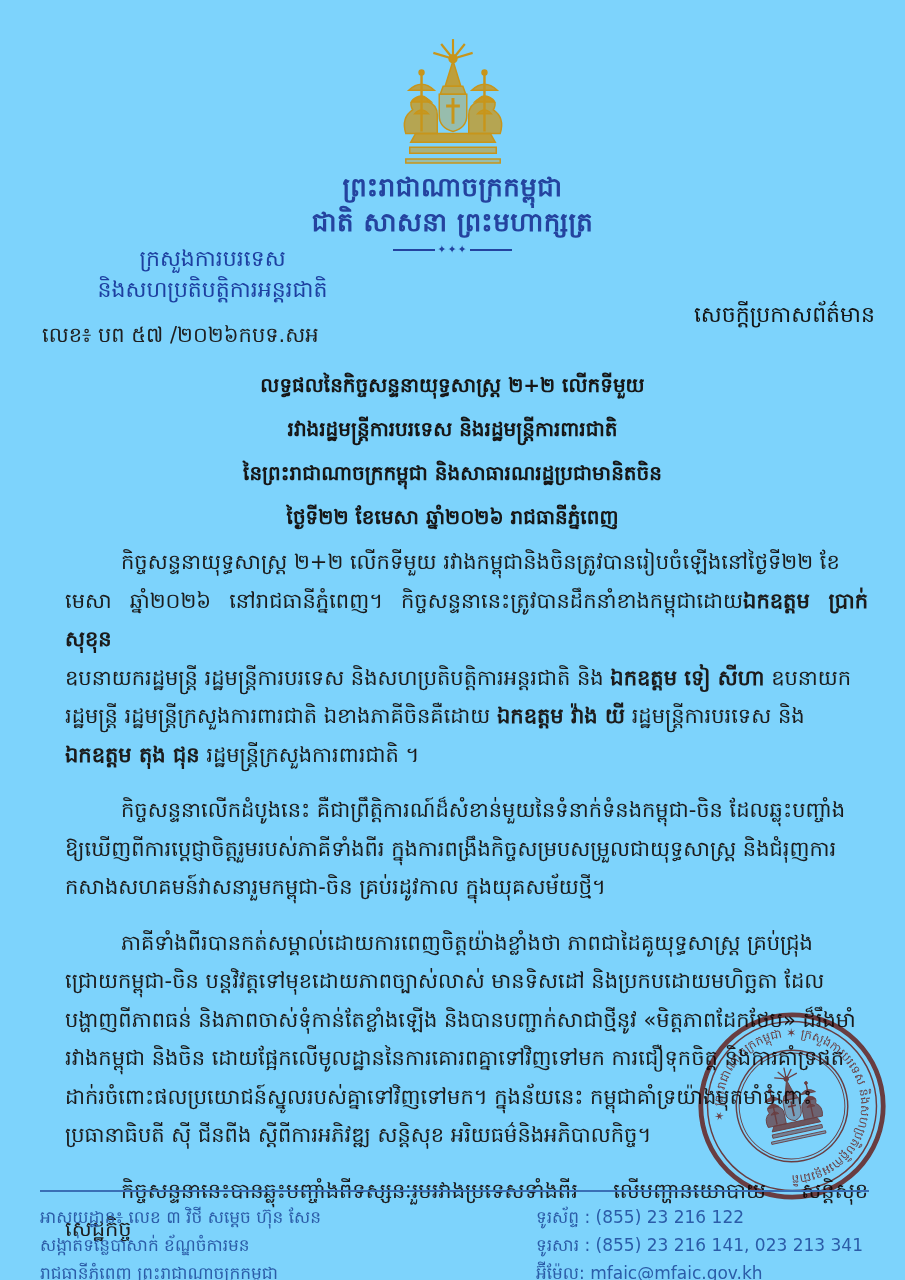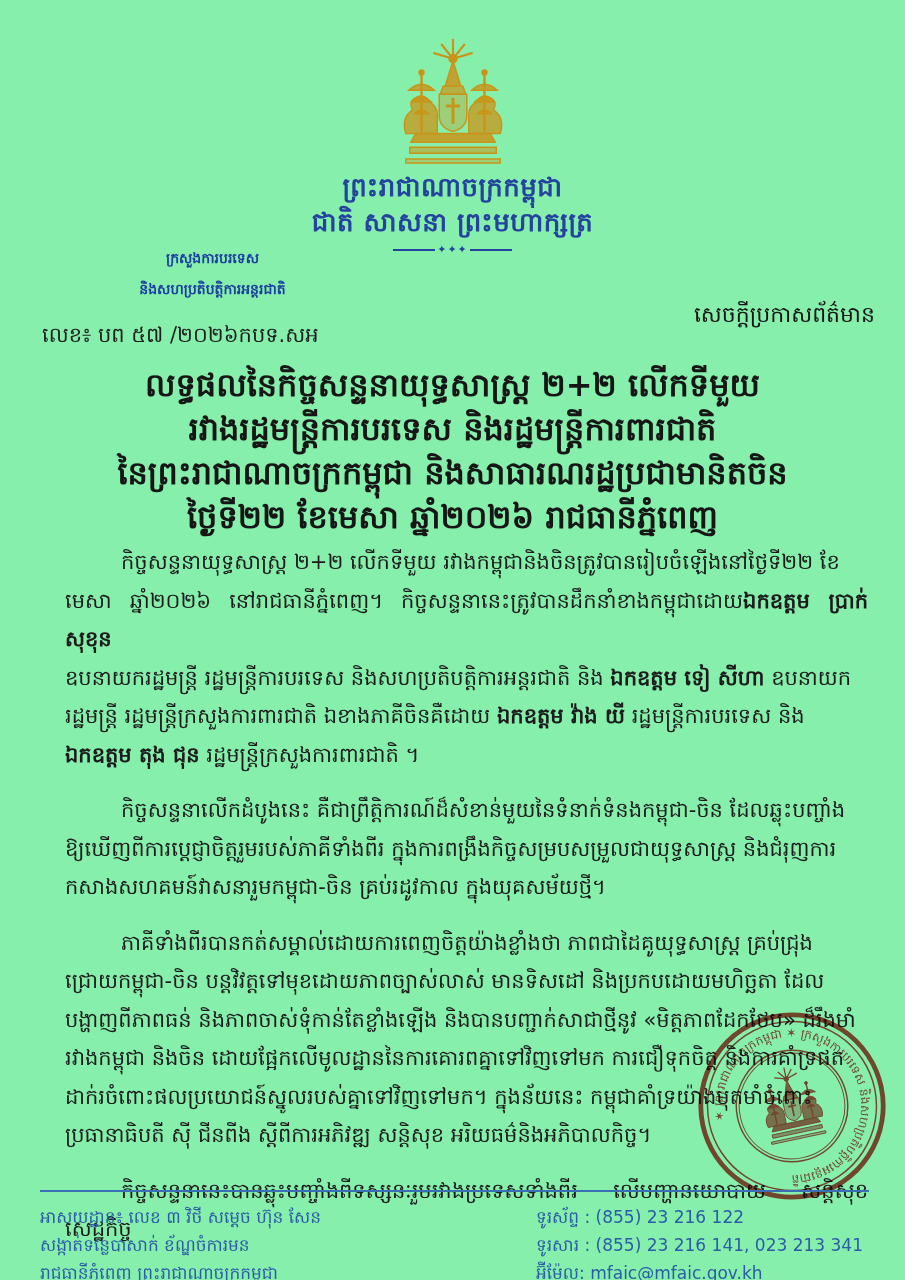--- a/index.html
+++ b/index.html
@@ -1,35 +1,35 @@
 <!DOCTYPE html>
 <html><head>
 <meta charset="utf-8">
 <style>
   html,body{margin:0;padding:0;background:#ffffff;}
   .page{
     position:relative;width:905px;height:1280px;margin:0 auto;
-    background:#86efac;overflow:hidden;
+    background:#7dd3fc;overflow:hidden;
     font-family:"DejaVu Sans", sans-serif;color:#1c1c1c;
   }
   
   .header{position:absolute;top:36px;left:0;right:0;text-align:center;}
   .emblem{display:block;margin:0 auto;}
   .motto{color:#24439f;font-weight:bold;font-size:26px;line-height:35px;letter-spacing:.5px;}
   .divider{display:flex;align-items:center;justify-content:center;color:#24439f;margin-top:5px;}
   .divider .dline{width:42px;height:2px;background:#24439f;}
   .divider .dglyph{font-size:11px;margin:0 2px;letter-spacing:1px;line-height:10px;}
   
   .info-row{position:absolute;top:243px;left:40px;right:26px;display:flex;justify-content:space-between;align-items:flex-start;}
   .ministry-block{width:345px;text-align:center;}
-  .ministry-line{color:#1d3fa0;font-weight:bold;font-size:14px;line-height:31px;}
+  .ministry-line{color:#1d3fa0;font-weight:normal;font-size:22px;line-height:31px;}
   .doc-number{margin-top:16px;color:#1e1e1e;font-size:21px;text-align:left;padding-left:2px;}
   .press-label{margin-top:58px;font-size:22px;color:#141414;padding-right:4px;}
   
-  .title-block{position:absolute;top:363px;left:55px;right:55px;text-align:center;font-weight:bold;font-size:32px;line-height:44px;color:#161616;}
+  .title-block{position:absolute;top:363px;left:55px;right:55px;text-align:center;font-weight:bold;font-size:20px;line-height:44px;color:#161616;}
   
   .body-text{position:absolute;top:543px;left:57px;right:37px;font-size:21px;line-height:38.5px;color:#1b1b1b;text-align:justify;}
   .para{margin:0 0 17px 8px;}
   .line{white-space:normal;}
   .line.indent{text-indent:56px;}
   .b{font-weight:bold;}
   
   .stamp{position:absolute;left:696px;top:1010px;width:192px;height:192px;opacity:.88;transform:rotate(-12deg);mix-blend-mode:multiply;}
   
   .footer{position:absolute;left:40px;right:36px;top:1190px;border-top:2px solid #3a6fb5;padding-top:11px;display:flex;justify-content:space-between;color:#2b5ca8;font-size:17px;line-height:28px;}

